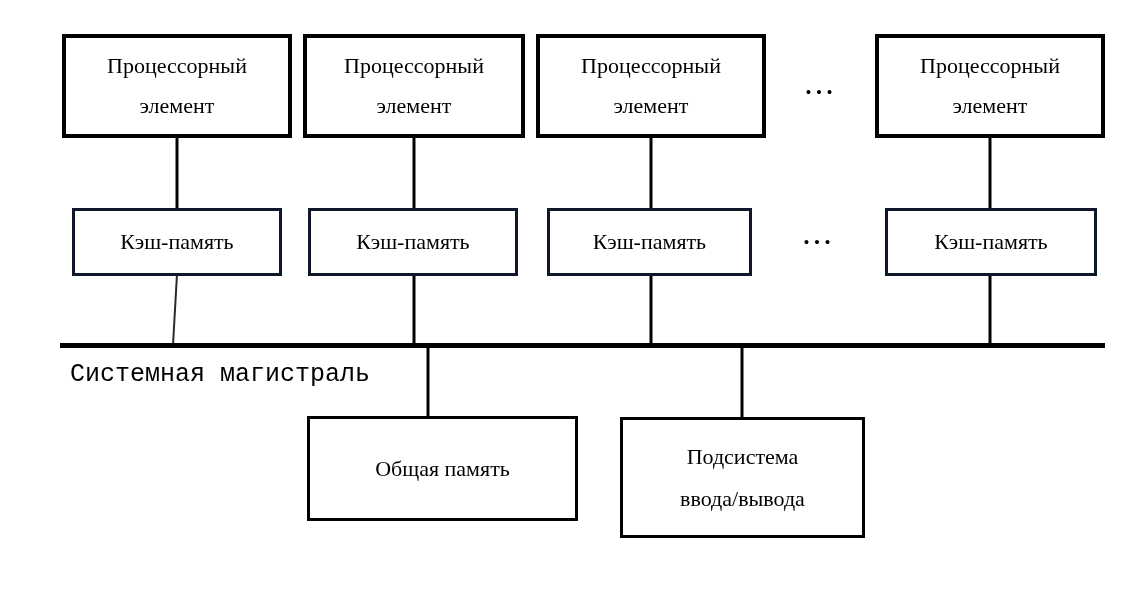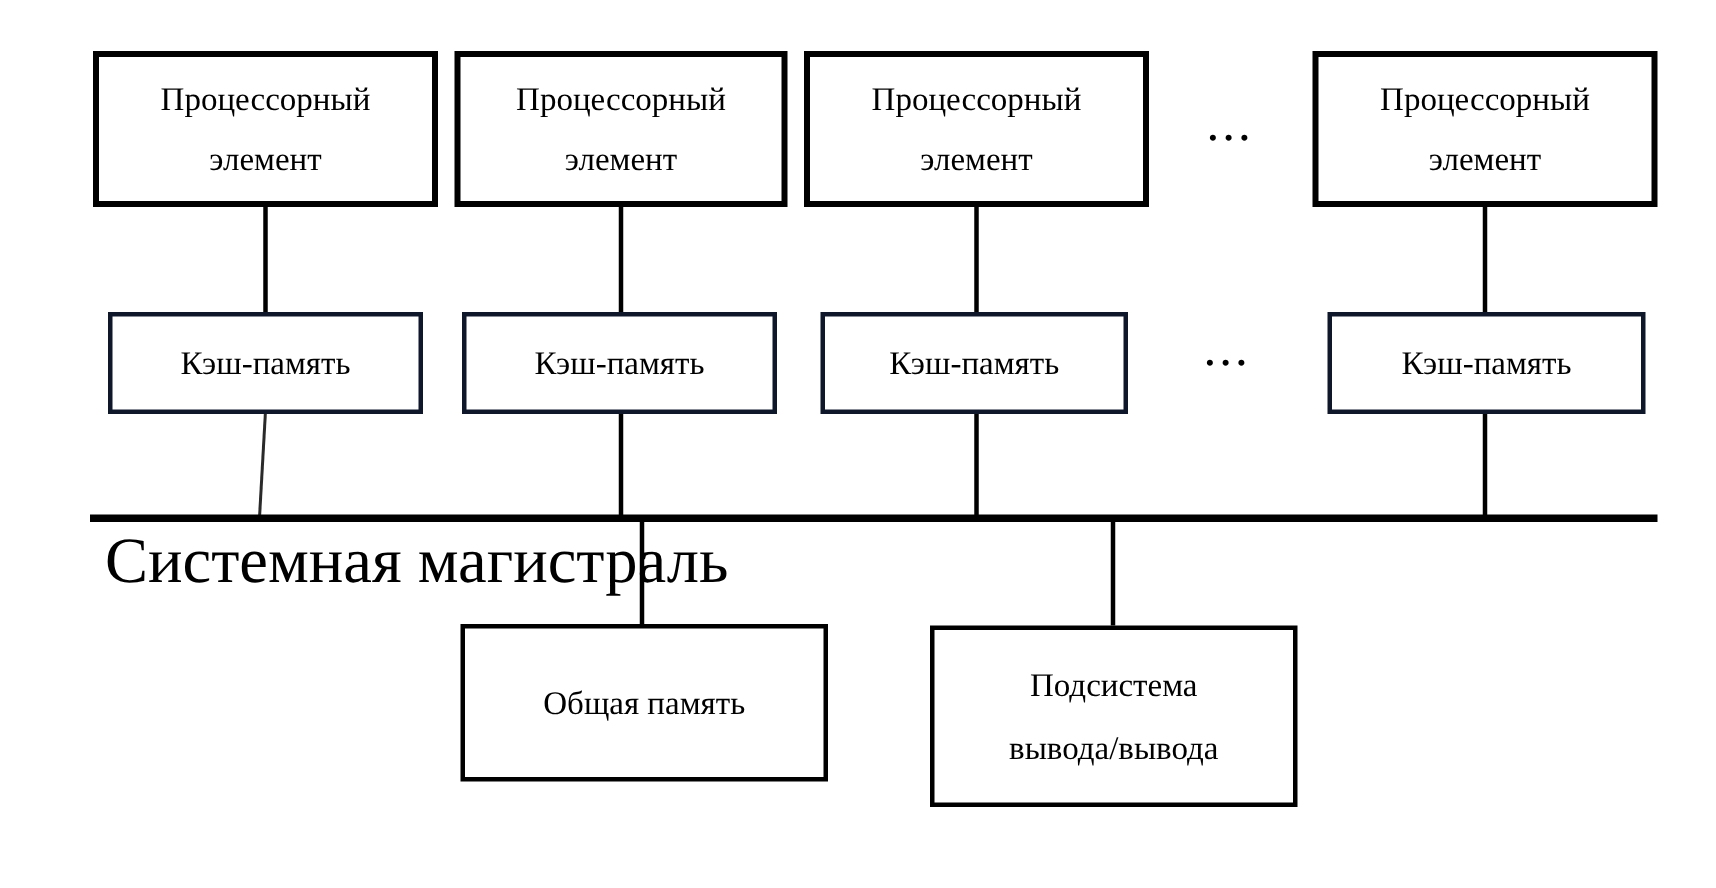--- a/index.html
+++ b/index.html
@@ -33,23 +33,24 @@
   .bottom { border: 3px solid #000000; line-height: 42px; }
   .dots {
     position: absolute;
     font-size: 34px;
     line-height: 34px;
     text-align: center;
     letter-spacing: 2px;
   }
   .bus-label {
     position: absolute;
-    font-size: 43px;
+    font-size: 25px;
     line-height: 36px;
     white-space: nowrap;
+    font-family: Liberation Mono, monospace;
   }
 </style>
 </head>
 <body>
 
 <div class="canvas">
 
   <svg class="connectors" viewBox="0 0 1144 592">
 
     <line x1="177" y1="136" x2="177" y2="210" stroke="#000" stroke-width="3"></line>
@@ -95,21 +96,21 @@
   <div class="box cache" style="left:547px; top:208px; width:205px; height:68px;">
     <span>Кэш-память</span>
   </div>
   <div class="dots" style="left:778px; top:216px; width:80px;">...</div>
   <div class="box cache" style="left:885px; top:208px; width:212px; height:68px;">
     <span>Кэш-память</span>
   </div>
 
   <div class="bus-label" style="left:70px; top:357px;">Системная магистраль</div>
 
-  <div class="box bottom" style="left:307px; top:416px; width:245px; height:105px;">
+  <div class="box bottom" style="left:307px; top:416px; width:271px; height:105px;">
     <span>Общая память</span>
   </div>
   <div class="box bottom" style="left:620px; top:417px; width:245px; height:121px;">
     <span>Подсистема</span>
-    <span>вывода/вывода</span>
+    <span>ввода/вывода</span>
   </div>
 
 </div>
 
 </body></html>

